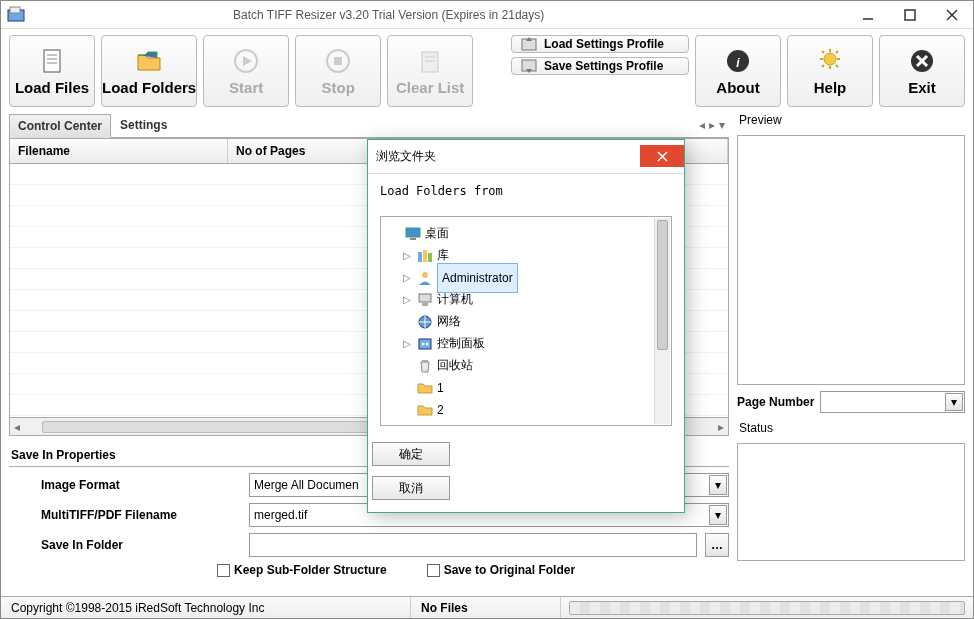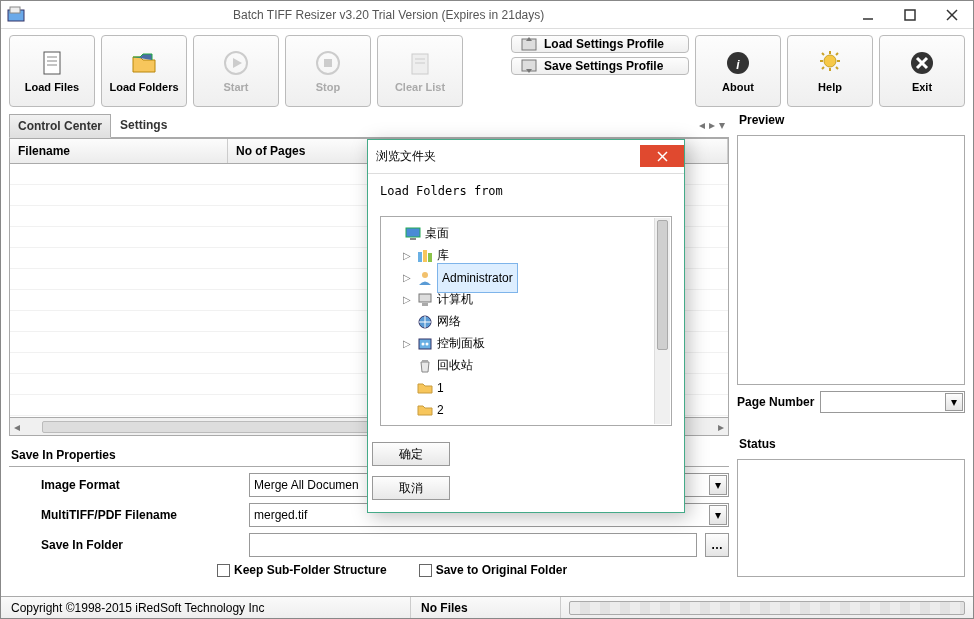--- a/index.html
+++ b/index.html
@@ -5,21 +5,21 @@
 * { box-sizing: border-box; margin: 0; padding: 0; font-family: "Segoe UI", Tahoma, sans-serif; font-size: 12px; }
 body { background: #fff; width: 974px; height: 619px; overflow: hidden; position: relative; border: 1px solid #888; }
 .titlebar { height: 28px; background: #fff; display: flex; align-items: center; padding: 0 0 0 6px; border-bottom: 1px solid #ddd; }
 .titlebar .app-icon { width: 18px; height: 18px; margin-right: 8px; }
 .titlebar .title { flex: 0 0 auto; color: #555; padding-left: 200px; }
 .titlebar .win-controls { margin-left: auto; display: flex; }
 .titlebar .win-controls div { width: 42px; height: 26px; display: flex; align-items: center; justify-content: center; color: #444; }
 .toolbar-row { display: flex; gap: 6px; padding: 6px 8px; background: #fff; }
 .tool-btn { flex: 0 0 auto; min-width: 86px; height: 72px; border: 1px solid #bbb; border-radius: 4px; background: linear-gradient(#fdfdfd,#efefef); display: flex; flex-direction: column; align-items: center; justify-content: center; gap: 4px; }
 .tool-btn .icon { width: 28px; height: 28px; }
-.tool-btn .lbl { font-weight: bold; font-size: 11px; }
+.tool-btn .lbl { font-weight: bold; font-size: 15px; }
 .tool-btn.disabled .lbl { color: #aaa; }
 .profile-col { display: flex; flex-direction: column; gap: 4px; flex: 0 0 178px; }
 .profile-btn { height: 18px; border: 1px solid #bbb; border-radius: 4px; background: linear-gradient(#fdfdfd,#efefef); display: flex; align-items: center; gap: 6px; padding: 0 8px; font-weight: bold; }
 .spacer-flex { flex: 1; }
 .main-area { display: flex; padding: 0 8px; gap: 8px; }
 .left-col { flex: 0 0 720px; }
 .right-col { flex: 1; display: flex; flex-direction: column; gap: 6px; }
 .tabs-row { display: flex; align-items: center; border-bottom: 1px solid #aaa; }
 .tab { padding: 4px 8px; font-weight: bold; color: #333; border: 1px solid transparent; }
 .tab.active { background: linear-gradient(#f2f2f2,#e0e0e0); border: 1px solid #aaa; border-bottom: 1px solid #e0e0e0; margin-bottom: -1px; }
@@ -29,25 +29,25 @@
 .grid-body { height: 254px; border: 1px solid #aaa; border-top: none; overflow: hidden; background: #fff; position: relative; }
 .row-stripe { height: 21px; border-bottom: 1px solid #f1f1f1; }
 .hscroll { height: 18px; border: 1px solid #aaa; border-top: none; display: flex; align-items: center; background: #f0f0f0; }
 .hscroll .thumb { height: 12px; background: #ddd; border: 1px solid #bbb; border-radius: 2px; margin: 0 18px; width: 330px; }
 .section-header { font-weight: bold; padding: 4px 2px; border-bottom: 1px solid #aaa; margin-top: 8px; }
 .form-row { display: flex; align-items: center; gap: 8px; margin-top: 6px; }
 .form-row .label { flex: 0 0 200px; font-weight: bold; margin-left: 32px; }
 .combo { flex: 1; height: 24px; border: 1px solid #999; display: flex; align-items: center; padding: 0 4px; background: #fff; position: relative; }
 .combo .cb-btn { position: absolute; right: 1px; top: 1px; bottom: 1px; width: 18px; border: 1px solid #999; background: linear-gradient(#fdfdfd,#e4e4e4); display: flex; align-items: center; justify-content: center; }
 .browse-btn { width: 24px; height: 24px; border: 1px solid #999; background: linear-gradient(#fdfdfd,#e4e4e4); display: flex; align-items: center; justify-content: center; font-weight: bold; }
-.chk-row { display: flex; align-items: center; gap: 32px; margin-top: 6px; padding-left: 208px; }
+.chk-row { display: flex; align-items: center; gap: 40px; margin-top: 6px; padding-left: 208px; }
 .chk { display: flex; align-items: center; gap: 4px; font-weight: bold; }
 .chk .box { width: 13px; height: 13px; border: 1px solid #666; background: #fff; }
 .preview-box { border: 1px solid #aaa; flex: 0 0 250px; background: #fff; }
-.right-header { font-weight: bold; padding: 0 2px 2px 2px; }
+.right-header { font-weight: normal; padding: 0 2px 2px 2px; }
 .page-row { display: flex; align-items: center; gap: 6px; }
 .page-row .label { font-weight: bold; }
 .page-combo { flex: 1; height: 22px; border: 1px solid #999; background: #fff; position: relative; }
 .page-combo .cb-btn { position: absolute; right: 1px; top: 1px; bottom: 1px; width: 18px; border: 1px solid #999; background: linear-gradient(#fdfdfd,#e4e4e4); display:flex; align-items:center; justify-content:center; }
 .status-box { border: 1px solid #aaa; height: 118px; background: #fff; }
 .footer { position: absolute; bottom: 0; left: 0; right: 0; height: 22px; border-top: 1px solid #aaa; display: flex; align-items: center; background: linear-gradient(#fafafa,#eee); }
 .footer .cell { padding: 0 10px; border-right: 1px solid #ccc; height: 100%; display: flex; align-items: center; }
 .footer .cell.copy { flex: 0 0 410px; }
 .footer .cell.files { flex: 0 0 150px; font-weight: bold; }
 .footer .progress { flex: 1; padding: 3px 8px; }
@@ -280,21 +280,21 @@
 
   <div class="right-col">
     <div class="right-header">Preview</div>
     <div class="preview-box"></div>
     <div class="page-row">
       <div class="label">Page Number</div>
       <div class="page-combo">
         <div class="cb-btn">▾</div>
       </div>
     </div>
-    <div class="right-header" style="margin-top:18px">Status</div>
+    <div class="right-header" style="margin-top:2px">Status</div>
     <div class="status-box"></div>
   </div>
 </div>
 
 <div class="footer">
   <div class="cell copy">Copyright ©1998-2015 iRedSoft Technology Inc</div>
   <div class="cell files">No Files</div>
   <div class="progress">
       <div class="pbar"></div>
     </div>

